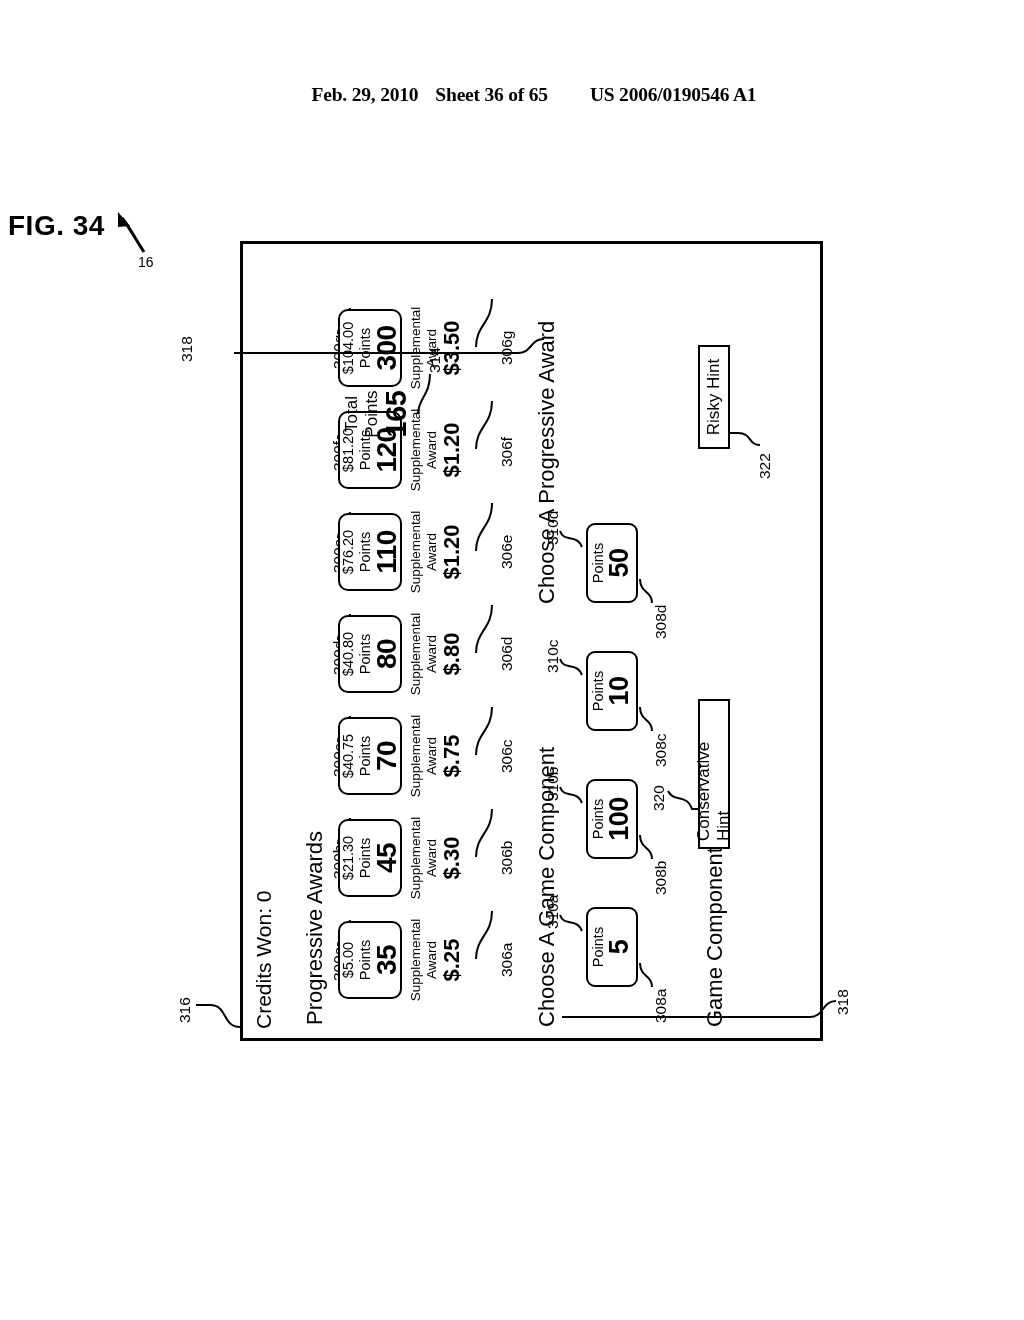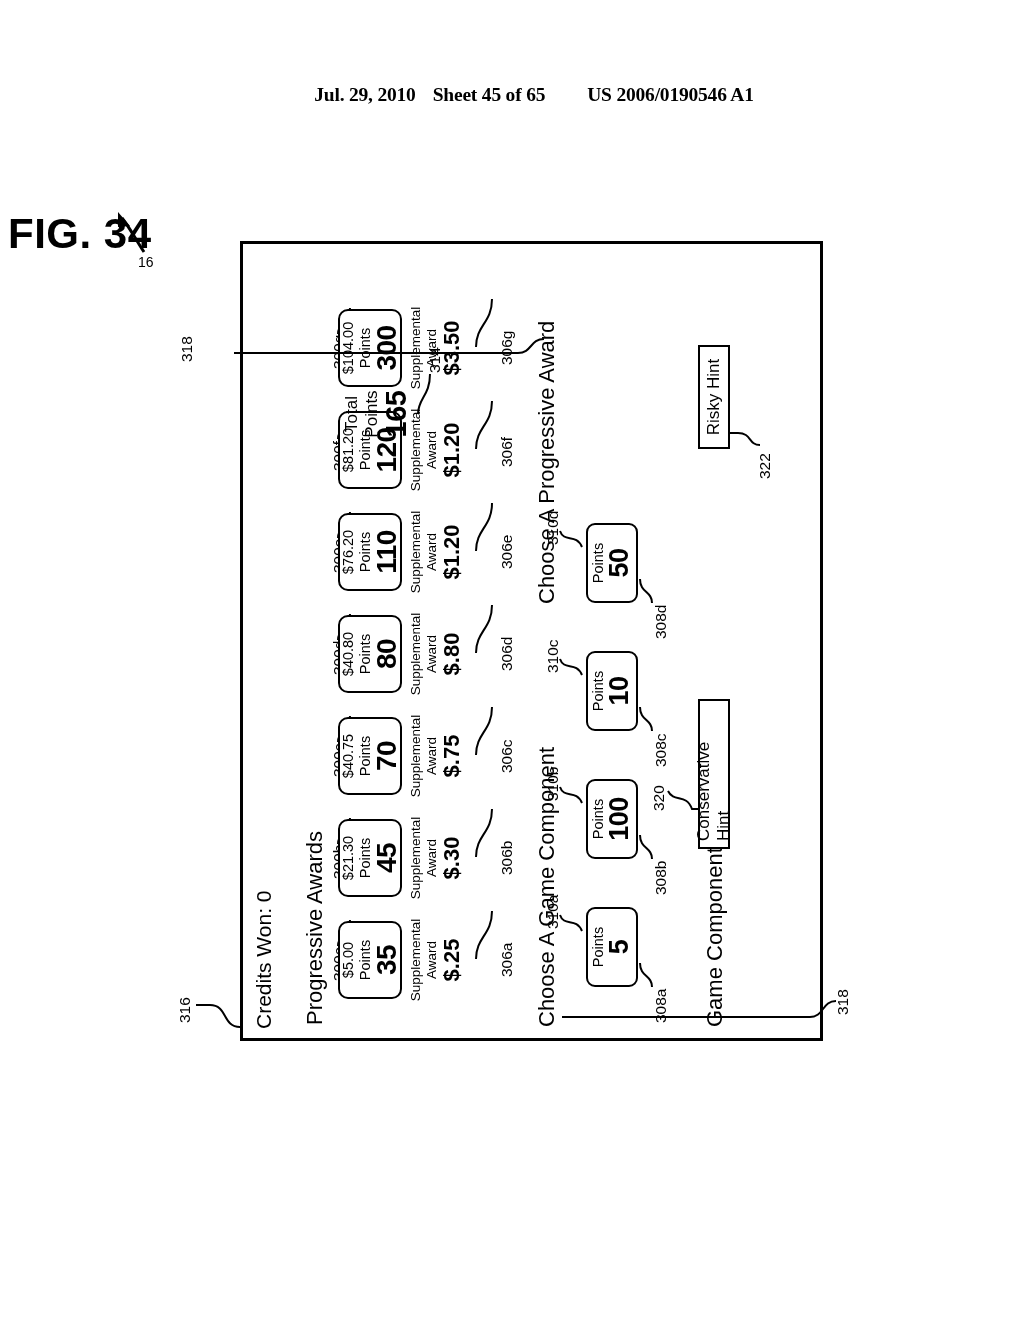--- a/index.html
+++ b/index.html
@@ -68,21 +68,21 @@
     background: #fff;
   }
 
   
   .fig-caption {
     position: absolute;
     left: 8px;
     top: 210px;
     font-family: "Liberation Sans", sans-serif;
     font-weight: bold;
-    font-size: 42px;
+    font-size: 28px;
     letter-spacing: 0.5px;
   }
   .ref-16 {
     position: absolute;
     left: 138px;
     top: 254px;
     font-size: 14px;
     font-family: "Liberation Sans", sans-serif;
   }
   .arrow-16 {
@@ -164,23 +164,23 @@
   }
 
   svg.lead { position: absolute; overflow: visible; }
   svg.lead path { fill: none; stroke: #000; stroke-width: 2; }
 </style>
 </head>
 <body>
 
 <div class="pub-header">
   <span class="gap-lg"></span>
-  <span class="seg">Jul. 29, 2010</span>
+  <span class="seg">Feb. 29, 2010</span>
   <span class="gap-sm"></span>
-  <span class="seg">Sheet 45 of 65</span>
+  <span class="seg">Sheet 36 of 65</span>
   <span class="gap-md"></span>
   <span class="seg">US 2006/0190546 A1</span>
 </div>
 
 <div id="fig-stage">
   <div id="fig-inner">
 
     <div class="screen-frame"></div>
 
     <svg class="lead" style="left:28px; top:10px;" width="70" height="56">

